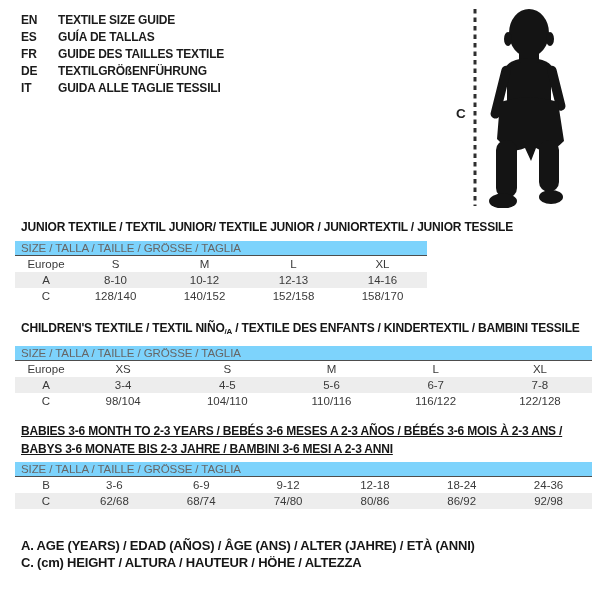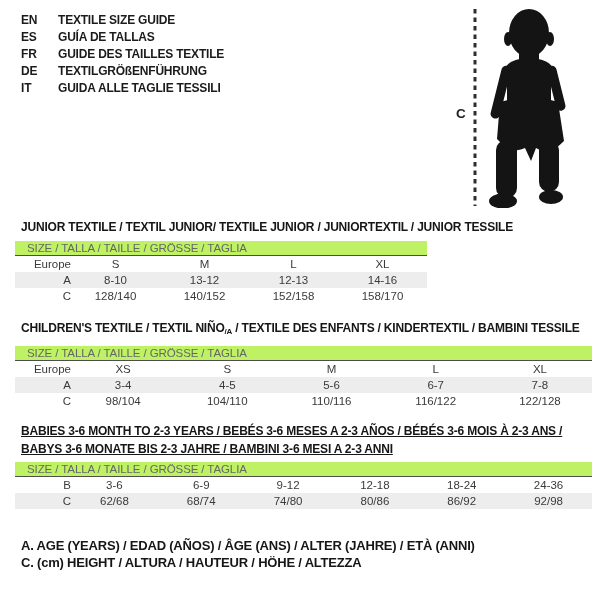--- a/index.html
+++ b/index.html
@@ -14,25 +14,25 @@
   
   .figure{position:absolute;left:452px;top:6px;width:140px;height:202px;}
   .figure svg{display:block;}
   .c-label{position:absolute;left:456px;top:106px;font-weight:700;font-size:13.5px;color:#222;}
   
   .section-title{position:absolute;left:21px;font-weight:700;font-size:12px;letter-spacing:-0.2px;color:#161616;white-space:nowrap;}
   .section-title sub{font-size:8px;vertical-align:-2px;}
   .title-2line{line-height:17.5px;text-decoration:underline;}
   
   .tbl{position:absolute;left:15px;font-size:11.5px;color:#3a3a3a;}
-  .tbl-head{height:15px;line-height:15px;background:#bef264;color:#666;padding-left:12px;
+  .tbl-head{height:15px;line-height:15px;background:#7dd3fc;color:#666;padding-left:6px;
             border-bottom:1.5px solid #4d4d4d;box-sizing:border-box;letter-spacing:-0.1px;}
   .row{display:flex;height:16px;line-height:16px;}
   .row.alt{background:#ededed;}
-  .c0{width:50px;padding-left:6px;flex:none;text-align:right;}
+  .c0{width:50px;padding-left:6px;flex:none;text-align:center;}
   .cd{flex:1;text-align:center;}
   
   .footnotes{position:absolute;left:21px;top:537px;}
   .footnote{height:17px;line-height:17px;font-weight:700;font-size:13px;letter-spacing:-0.2px;color:#161616;white-space:nowrap;}
 </style>
 </head>
 <body>
 
 <div class="lang-list">
   <div class="lang-row">
@@ -87,21 +87,21 @@
   <div class="row">
     <span class="c0">Europe</span>
     <span class="cd">S</span>
     <span class="cd">M</span>
     <span class="cd">L</span>
     <span class="cd">XL</span>
   </div>
   <div class="row alt">
     <span class="c0">A</span>
     <span class="cd">8-10</span>
-    <span class="cd">13-12</span>
+    <span class="cd">10-12</span>
     <span class="cd">12-13</span>
     <span class="cd">14-16</span>
   </div>
   <div class="row">
     <span class="c0">C</span>
     <span class="cd">128/140</span>
     <span class="cd">140/152</span>
     <span class="cd">152/158</span>
     <span class="cd">158/170</span>
   </div>

